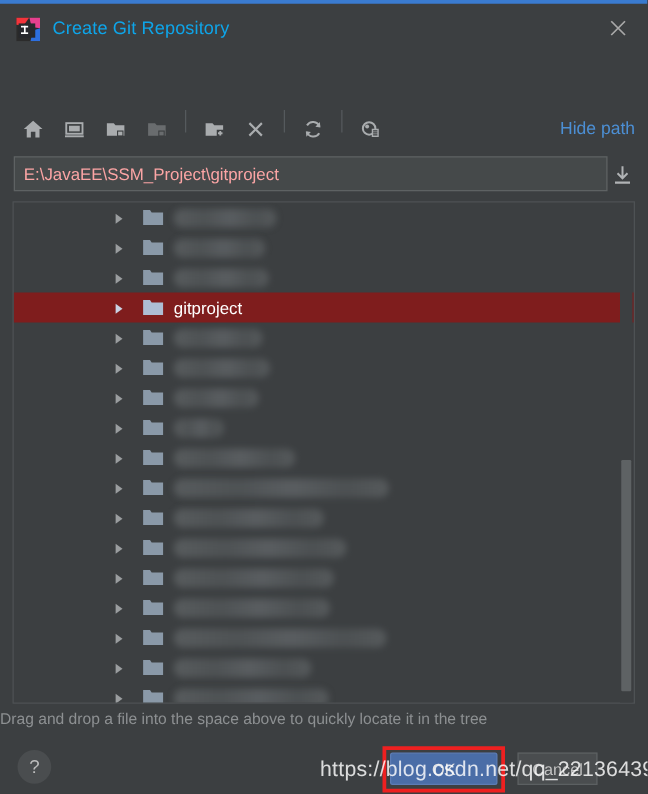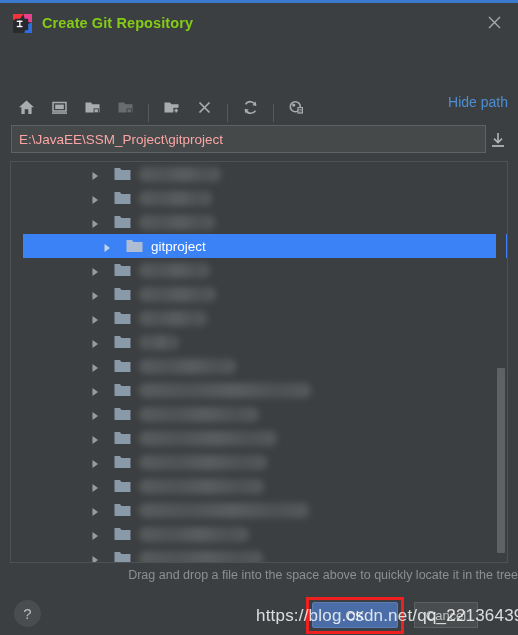--- a/index.html
+++ b/index.html
@@ -20,41 +20,40 @@
   
   #titlebar {
     position: absolute; left: 0; top: 0; width: 518px; height: 42px;
   }
   #app-logo {
     position: absolute; left: 13px; top: 11px;
     width: 19px; height: 19px;
   }
   #title-text {
     position: absolute; left: 42px; top: 12px;
-    font-size: 14.5px; color: #84cc16; letter-spacing: .1px;
+    font-size: 14.5px; color: #0ea5e9; letter-spacing: .1px;
     white-space: nowrap;
-    font-weight: bold;
   }
   #close-btn {
     position: absolute; right: 8px; top: 6px;
     width: 30px; height: 28px; cursor: pointer;
   }
   #close-btn svg { position: absolute; left: 8px; top: 7px; }
 
   
   #subtitle {
     position: absolute; left: 14px; top: 47px;
     font-size: 14.5px; color: #c2c2c2; white-space: nowrap;
   }
 
   
   #toolbar {
     position: absolute; left: 10px; top: 85px;
     width: 498px; height: 34px;
-    display: flex; align-items: flex-end;
+    display: flex; align-items: flex-start;
   }
   .tb-btn {
     width: 33px; height: 30px;
     display: flex; align-items: center; justify-content: center;
     cursor: pointer; border-radius: 3px;
   }
   .tb-btn.dim { opacity: .42; cursor: default; }
   .tb-sep {
     width: 1px; height: 18px; background: #555a5d; margin: 0 6px;
   }
@@ -94,21 +93,21 @@
   }
   #tree {
     position: absolute; left: 0; top: 0; width: 496px; height: 400px;
   }
   .row {
     position: relative;
     height: 24px;
     display: flex; align-items: center;
     cursor: pointer;
   }
-  .row.selected { background: #3b82f6; margin-left: 12px; }
+  .row.selected { background: #7f1d1d; }
   .arrow {
     width: 12px; height: 12px; margin-left: 78px;
     flex: 0 0 auto;
   }
   .folder-ic {
     width: 17px; height: 14px; margin-left: 13px; flex: 0 0 auto;
   }
   .row-label {
     margin-left: 8px; font-size: 13.5px; color: #c0c0c0;
     white-space: nowrap;
@@ -127,21 +126,21 @@
     width: 10px; height: 400px; background: #3c3f41;
   }
   #tree-scroll-thumb {
     position: absolute; left: 1px; width: 8px;
     background: #5e6264; border-radius: 1px; cursor: pointer;
   }
 
   
   #drag-hint {
     position: absolute; left: 0; top: 565px; width: 518px;
-    text-align: right; font-size: 12.5px; color: #8d9092;
+    text-align: left; font-size: 12.5px; color: #8d9092;
     white-space: nowrap;
   }
 
   
   #help-btn {
     position: absolute; left: 14px; top: 597px;
     width: 27px; height: 27px; border-radius: 50%;
     background: #4a4d4f;
     display: flex; align-items: center; justify-content: center;
     color: #bcbcbc; font-size: 15px; cursor: pointer;

